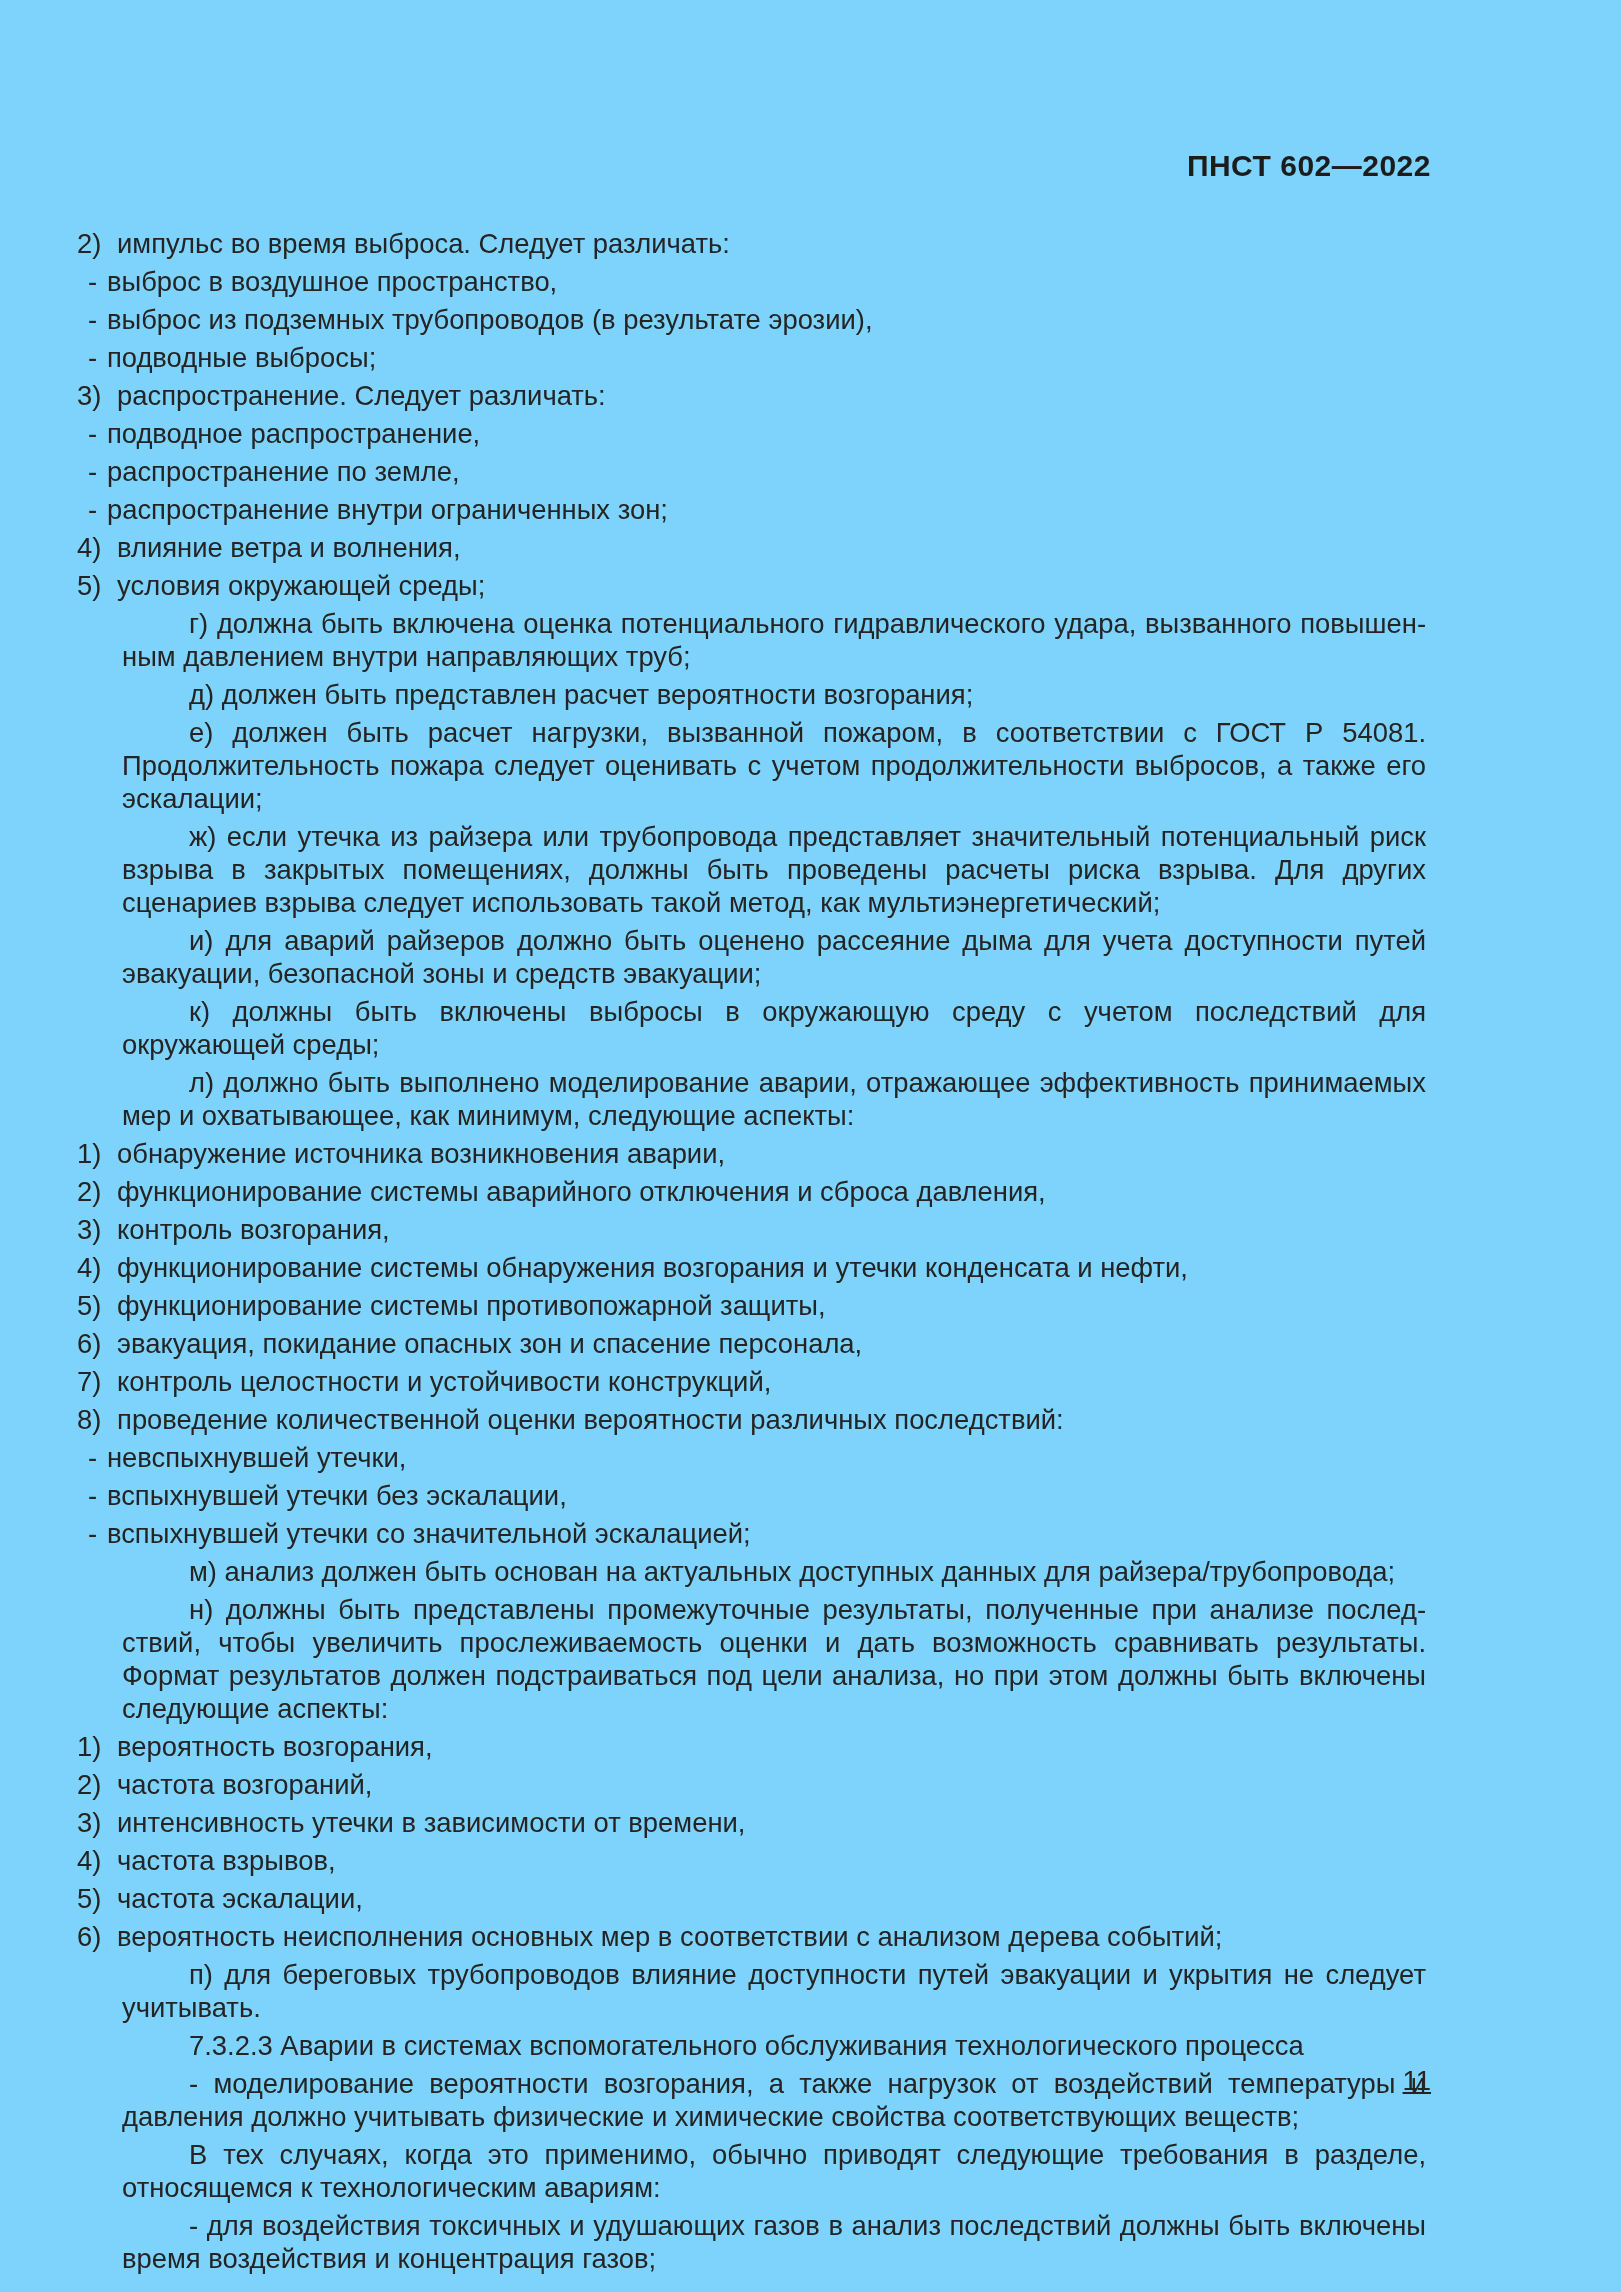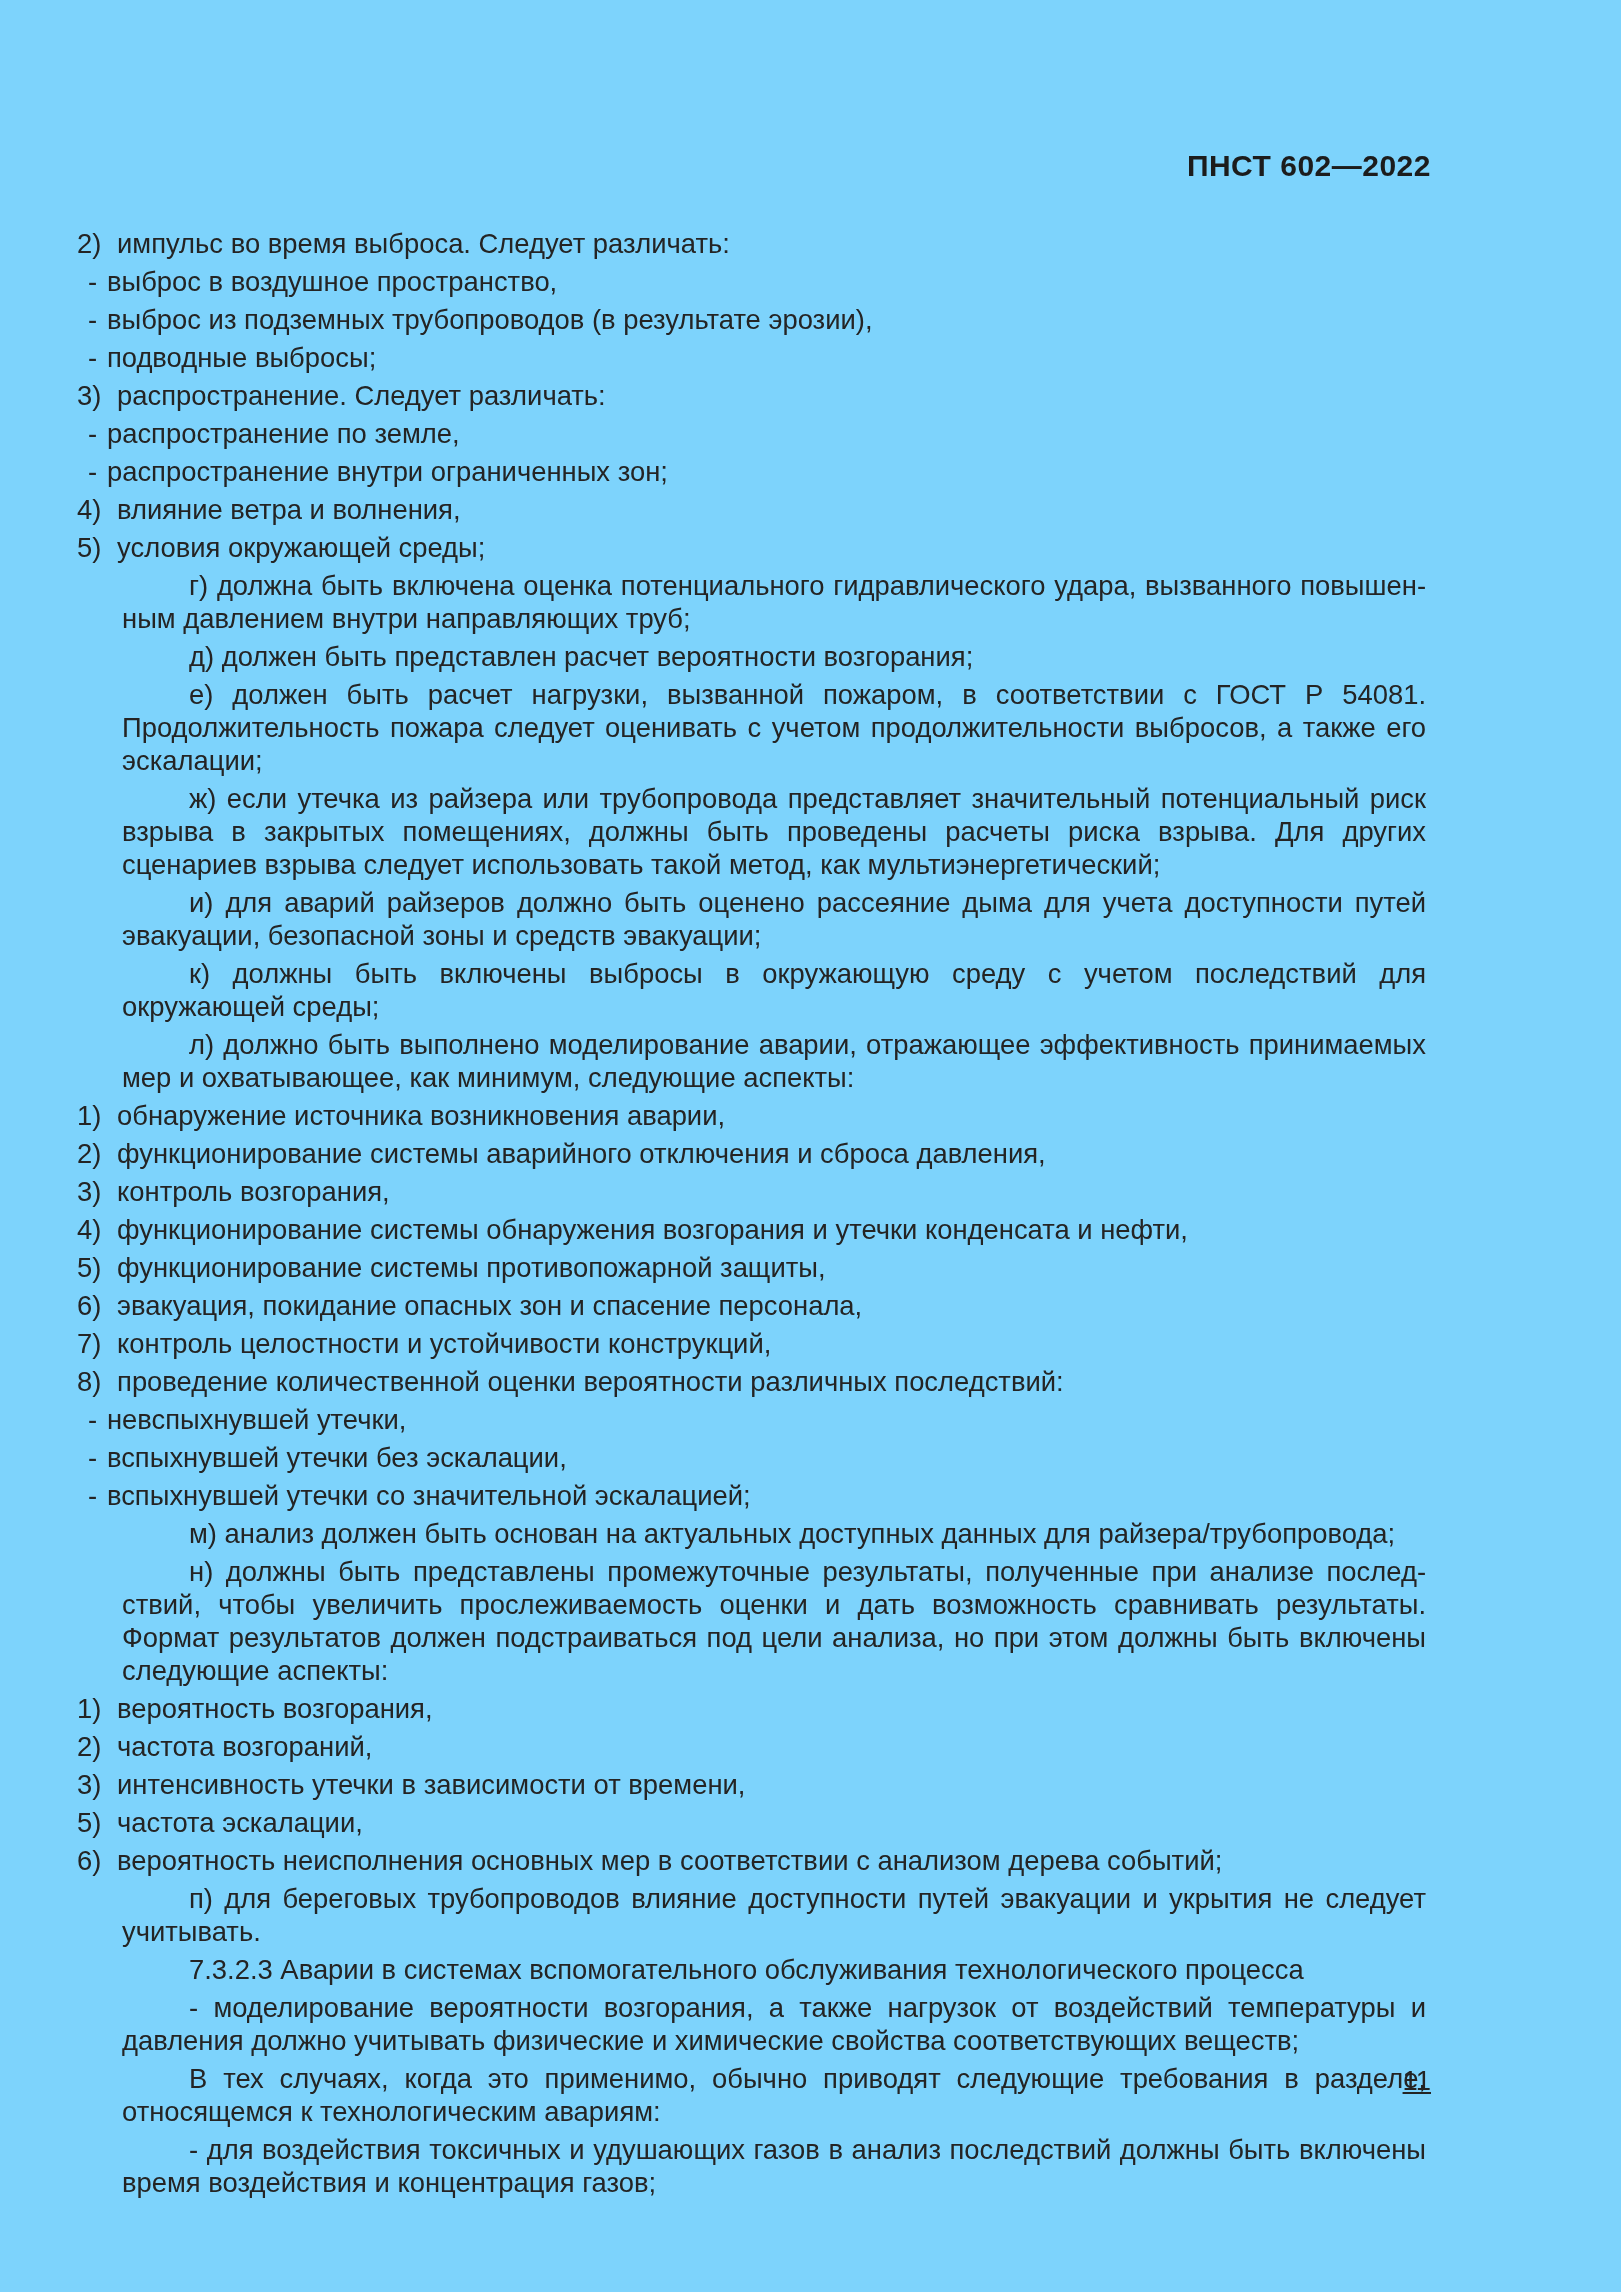--- a/index.html
+++ b/index.html
@@ -82,20 +82,21 @@
 
 <div class="page">
   <div class="doc-header">ПНСТ 602—2022</div>
 
   <div class="doc-body">
       <div class="item-num"><span class="marker-num">2)</span><span>импульс во время выброса. Следует различать:</span></div>
       <div class="item-dash"><span class="marker-dash">-</span><span>выброс в воздушное пространство,</span></div>
       <div class="item-dash"><span class="marker-dash">-</span><span>выброс из подземных трубопроводов (в результате эрозии),</span></div>
       <div class="item-dash"><span class="marker-dash">-</span><span>подводные выбросы;</span></div>
       <div class="item-num"><span class="marker-num">3)</span><span>распространение. Следует различать:</span></div>
+      <div class="item-dash"><span class="marker-dash">-</span><span>подводное распространение,</span></div>
       <div class="item-dash"><span class="marker-dash">-</span><span>распространение по земле,</span></div>
       <div class="item-dash"><span class="marker-dash">-</span><span>распространение внутри ограниченных зон;</span></div>
       <div class="item-num"><span class="marker-num">4)</span><span>влияние ветра и волнения,</span></div>
       <div class="item-num"><span class="marker-num">5)</span><span>условия окружающей среды;</span></div>
       <div class="para">г) должна быть включена оценка потенциального гидравлического удара, вызванного повышен­ным давлением внутри направляющих труб;</div>
       <div class="para">д) должен быть представлен расчет вероятности возгорания;</div>
       <div class="para">е) должен быть расчет нагрузки, вызванной пожаром, в соответствии с ГОСТ Р 54081. Продолжи­тельность пожара следует оценивать с учетом продолжительности выбросов, а также его эскалации;</div>
       <div class="para">ж) если утечка из райзера или трубопровода представляет значительный потенциальный риск взрыва в закрытых помещениях, должны быть проведены расчеты риска взрыва. Для других сценариев взрыва следует использовать такой метод, как мультиэнергетический;</div>
       <div class="para">и) для аварий райзеров должно быть оценено рассеяние дыма для учета доступности путей эва­куации, безопасной зоны и средств эвакуации;</div>
       <div class="para">к) должны быть включены выбросы в окружающую среду с учетом последствий для окружающей среды;</div>
@@ -109,20 +110,21 @@
       <div class="item-num"><span class="marker-num">7)</span><span>контроль целостности и устойчивости конструкций,</span></div>
       <div class="item-num"><span class="marker-num">8)</span><span>проведение количественной оценки вероятности различных последствий:</span></div>
       <div class="item-dash"><span class="marker-dash">-</span><span>невспыхнувшей утечки,</span></div>
       <div class="item-dash"><span class="marker-dash">-</span><span>вспыхнувшей утечки без эскалации,</span></div>
       <div class="item-dash"><span class="marker-dash">-</span><span>вспыхнувшей утечки со значительной эскалацией;</span></div>
       <div class="para">м) анализ должен быть основан на актуальных доступных данных для райзера/трубопровода;</div>
       <div class="para">н) должны быть представлены промежуточные результаты, полученные при анализе послед­ствий, чтобы увеличить прослеживаемость оценки и дать возможность сравнивать результаты. Формат результатов должен подстраиваться под цели анализа, но при этом должны быть включены следующие аспекты:</div>
       <div class="item-num"><span class="marker-num">1)</span><span>вероятность возгорания,</span></div>
       <div class="item-num"><span class="marker-num">2)</span><span>частота возгораний,</span></div>
       <div class="item-num"><span class="marker-num">3)</span><span>интенсивность утечки в зависимости от времени,</span></div>
+      <div class="item-num"><span class="marker-num">4)</span><span>частота взрывов,</span></div>
       <div class="item-num"><span class="marker-num">5)</span><span>частота эскалации,</span></div>
       <div class="item-num"><span class="marker-num">6)</span><span>вероятность неисполнения основных мер в соответствии с анализом дерева событий;</span></div>
       <div class="para">п) для береговых трубопроводов влияние доступности путей эвакуации и укрытия не следует учи­тывать.</div>
       <div class="para">7.3.2.3 Аварии в системах вспомогательного обслуживания технологического процесса</div>
       <div class="para">- моделирование вероятности возгорания, а также нагрузок от воздействий температуры и давле­ния должно учитывать физические и химические свойства соответствующих веществ;</div>
       <div class="para">В тех случаях, когда это применимо, обычно приводят следующие требования в разделе, относя­щемся к технологическим авариям:</div>
       <div class="para">- для воздействия токсичных и удушающих газов в анализ последствий должны быть включены время воздействия и концентрация газов;</div>
     </div>
 
   <div class="page-number">11</div>

